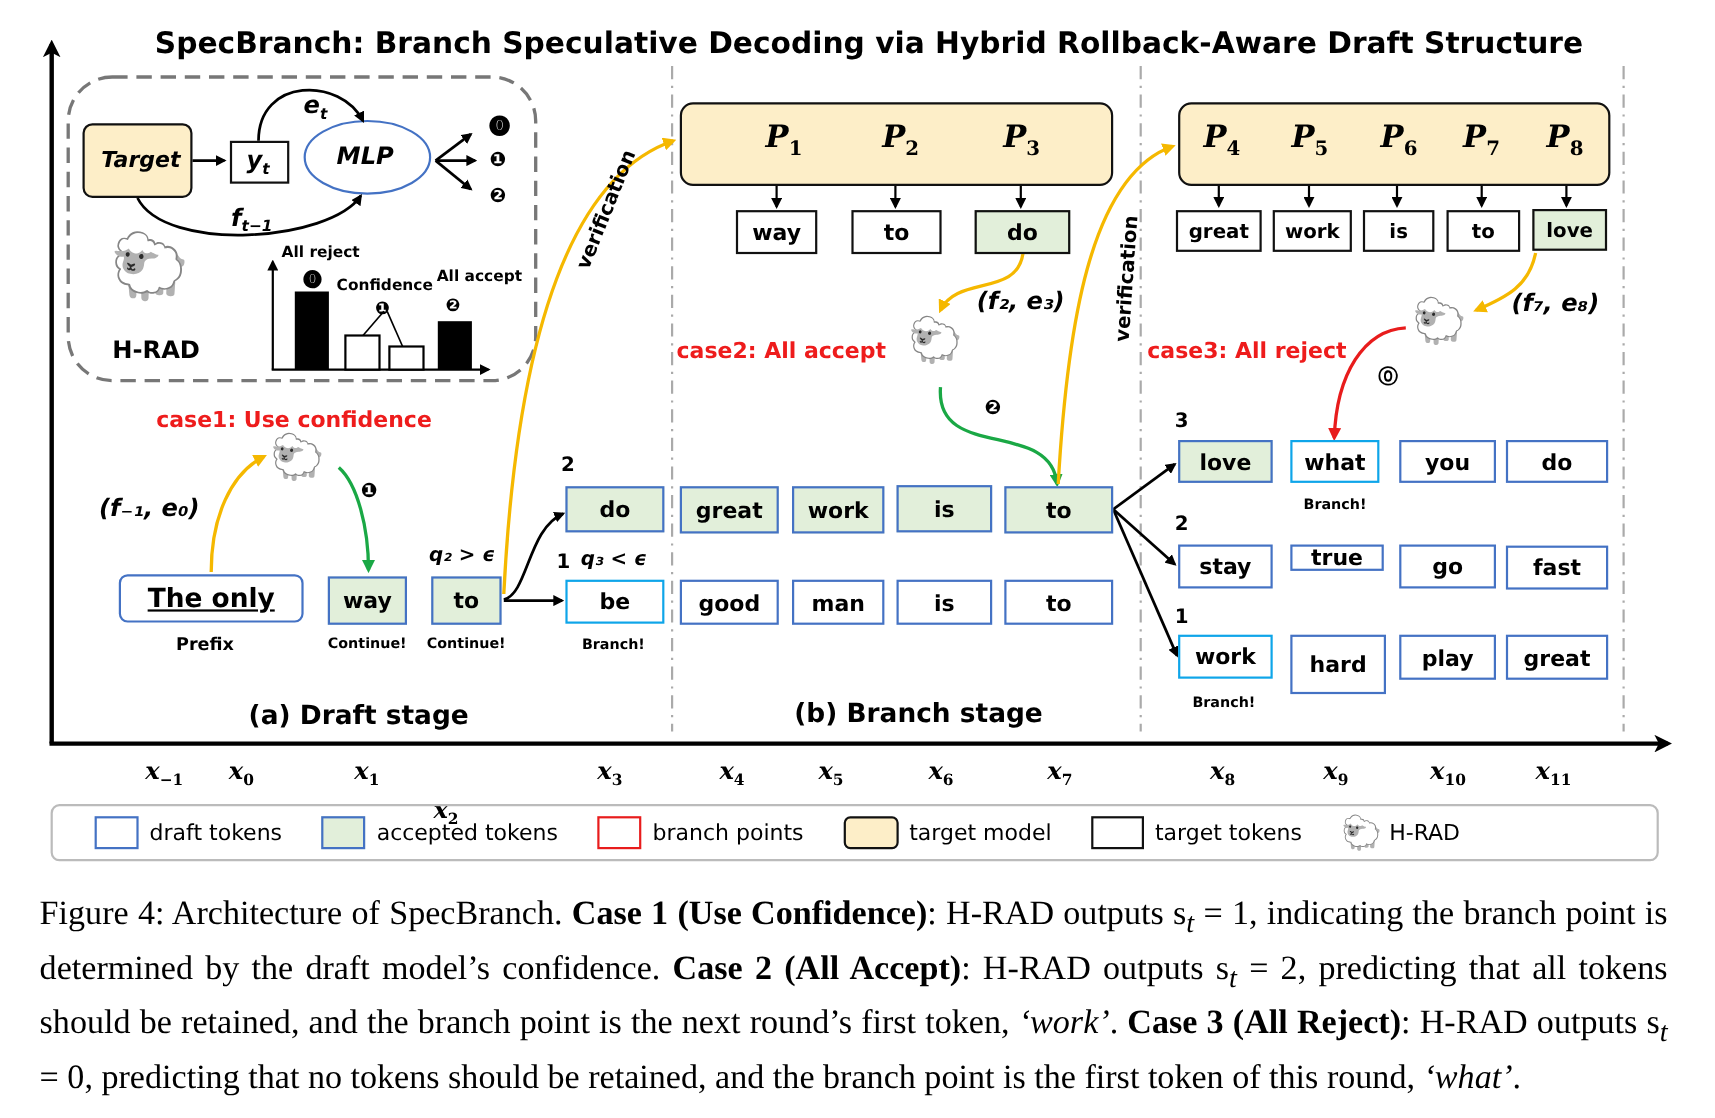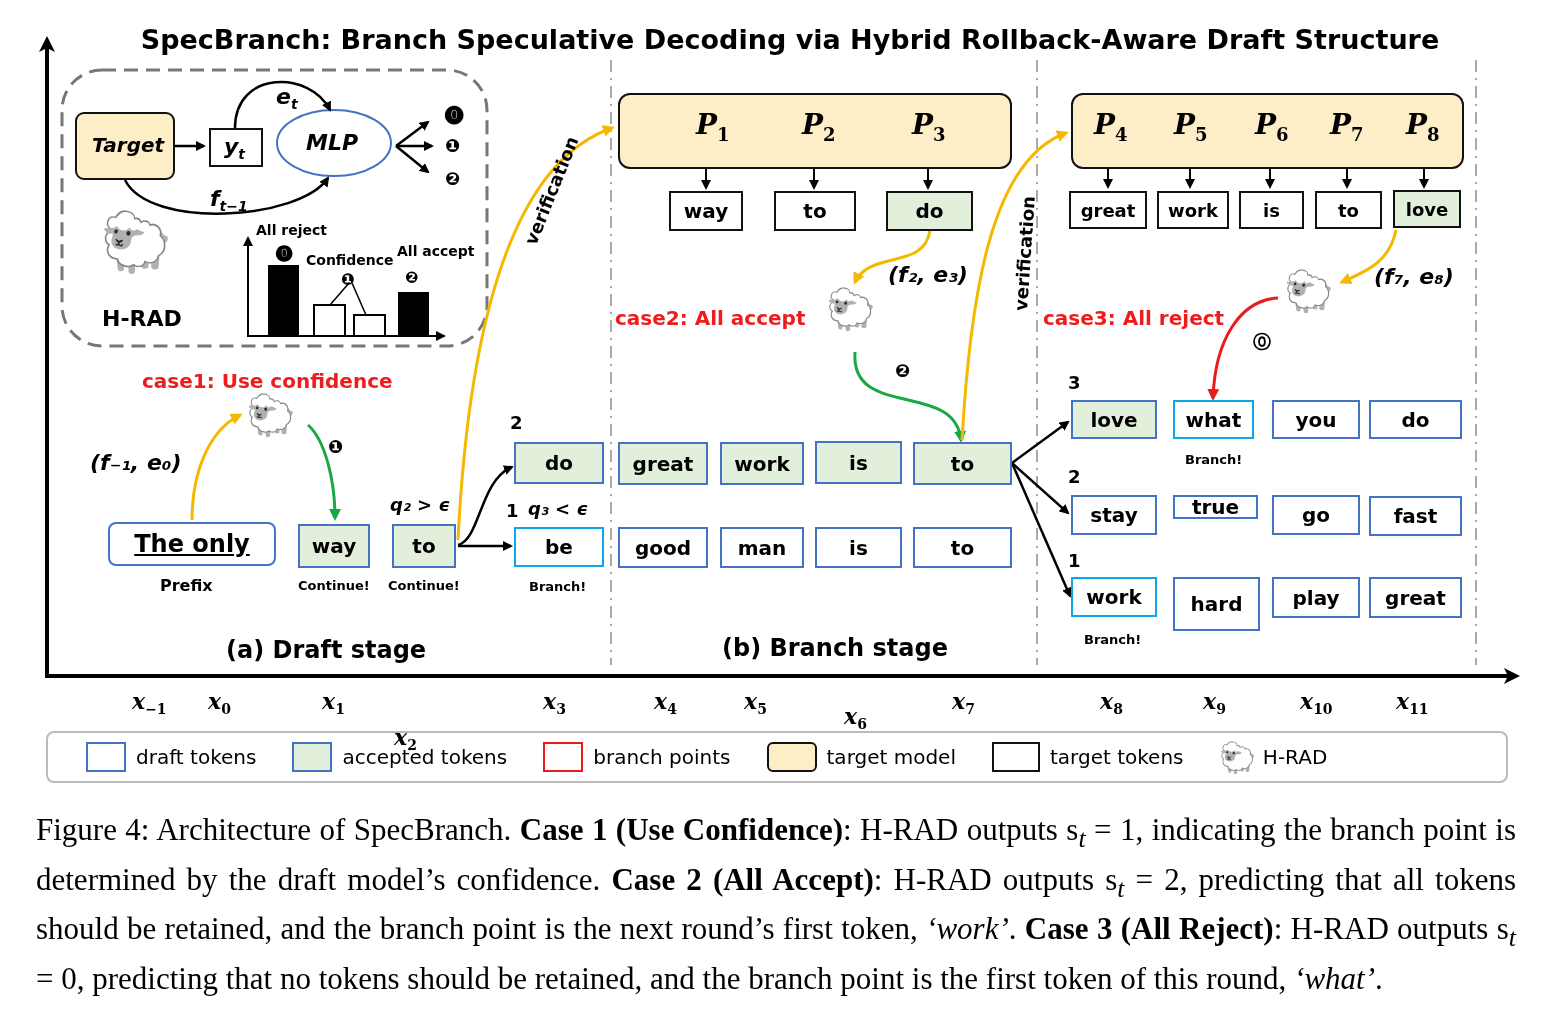--- a/index.html
+++ b/index.html
@@ -223,21 +223,21 @@
 <div class="tok draft" style="left:1369px; top:577px; width:93px; height:41px;">great</div>
 <div class="lbl small" style="left:1084px; top:632px; font-size:13px;">Branch!</div>
 
 <div class="xlab" style="left:132px; top:688px;"><span>x</span><sub>−1</sub></div>
 <div class="xlab" style="left:208px; top:688px;"><span>x</span><sub>0</sub></div>
 <div class="xlab" style="left:322px; top:688px;"><span>x</span><sub>1</sub></div>
 <div class="xlab" style="left:394px; top:688px;margin-top:36px;"><span>x</span><sub>2</sub></div>
 <div class="xlab" style="left:543px; top:688px;"><span>x</span><sub>3</sub></div>
 <div class="xlab" style="left:654px; top:688px;"><span>x</span><sub>4</sub></div>
 <div class="xlab" style="left:744px; top:688px;"><span>x</span><sub>5</sub></div>
-<div class="xlab" style="left:844px; top:688px;margin-top:15px;"><span>x</span><sub>6</sub></div>
+<div class="xlab" style="left:844px; top:688px;"><span>x</span><sub>6</sub></div>
 <div class="xlab" style="left:952px; top:688px;"><span>x</span><sub>7</sub></div>
 <div class="xlab" style="left:1100px; top:688px;"><span>x</span><sub>8</sub></div>
 <div class="xlab" style="left:1203px; top:688px;"><span>x</span><sub>9</sub></div>
 <div class="xlab" style="left:1300px; top:688px;"><span>x</span><sub>10</sub></div>
 <div class="xlab" style="left:1396px; top:688px;"><span>x</span><sub>11</sub></div>
 
 <div class="legend">
   <div class="leg-item" style="margin-left:38px;">
     <span class="leg-sw" style="border:2px solid #4472c4;"></span>
     <span>draft tokens</span>

